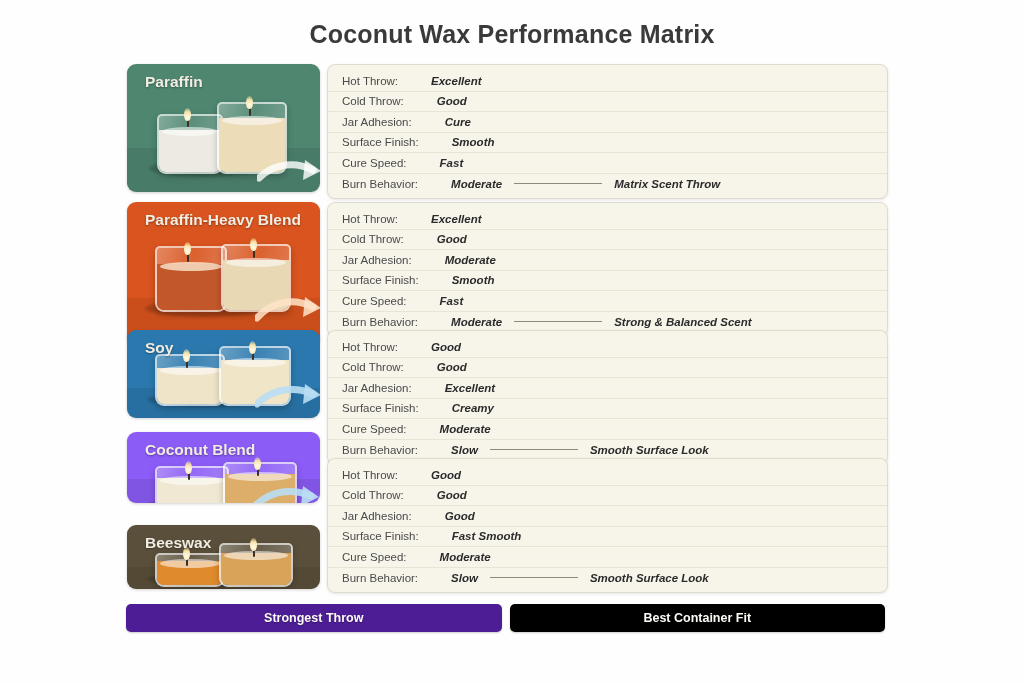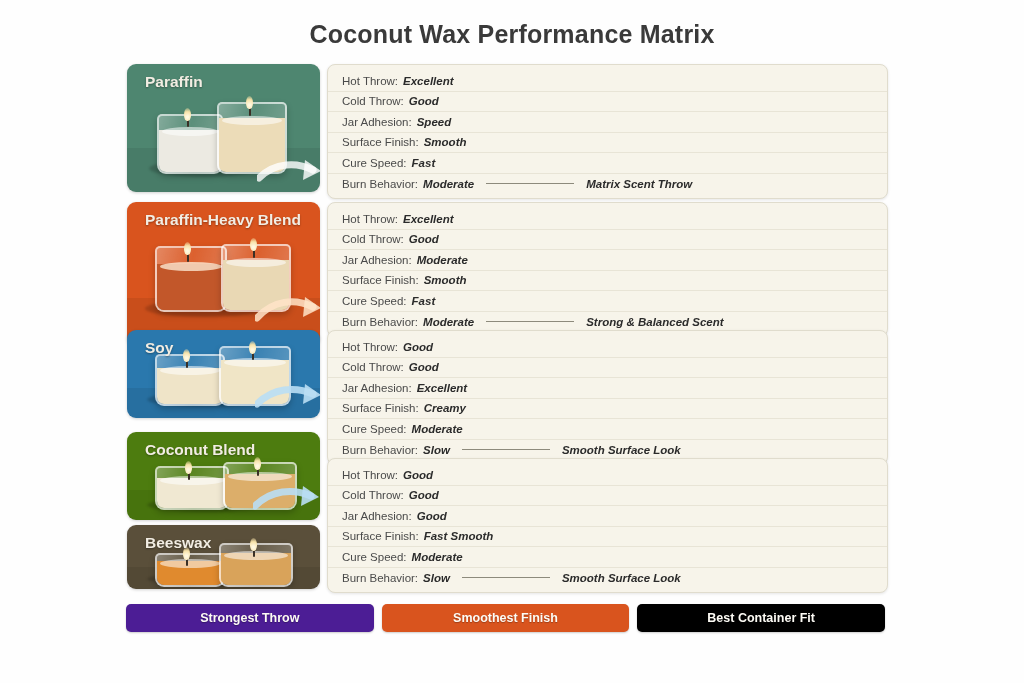--- a/index.html
+++ b/index.html
@@ -121,20 +121,21 @@
     color: #4a4a4a;
     margin-right: 5px;
     white-space: nowrap;
   }
   .attr-val {
     font-size: 11.5px;
     font-weight: bold;
     font-style: italic;
     color: #2b2b2b;
     white-space: nowrap;
+    margin-left: 28px;
   }
   .callout-line {
     width: 88px;
     height: 0;
     border-top: 1.3px solid #8d8a7c;
     margin: 0 12px;
     flex: 0 0 auto;
   }
   .callout-text {
     font-size: 11.5px;
@@ -239,21 +240,21 @@
     <div class="wick" style="left:125px; top:22px;"></div>
     <div class="flame" style="left:122px; top:11px;"></div>
     <svg class="arrow" style="left:128px; top:52px;" width="70" height="28" viewBox="0 0 70 28">
       <path d="M2 22 C18 6, 40 4, 58 12" stroke="rgba(185,222,244,0.9)" stroke-width="7" fill="none" stroke-linecap="round"></path>
       <path d="M50 2 L66 13 L48 22 Z" fill="rgba(185,222,244,0.9)"></path>
     </svg>
   </div>
   <div class="tile-label">Soy</div>
 </div>
 
-<div class="tile" id="tile-3" style="top:432px; height:88px; background:#4d7c0f;">
+<div class="tile" id="tile-3" style="top:432px; height:71px; background:#8b5cf6;">
   <div class="scene">
     <div class="ground"></div>
     <div class="shadow-blob" style="left:20px; top:66px; width:120px; height:14px;"></div>
     <div class="jar" style="left:28px; top:34px; width:70px; height:40px;">
       <div class="wax" style="height:30px; background:#f0e8d2;"></div>
       <div class="meniscus" style="top:8px;"></div>
     </div>
     <div class="wick" style="left:61px; top:40px;"></div>
     <div class="flame" style="left:58px; top:29px;"></div>
     <div class="jar" style="left:96px; top:30px; width:70px; height:44px;">
@@ -294,21 +295,21 @@
   <div class="attr-row">
     <span class="attr-key">Hot Throw:</span>
     <span class="attr-val">Excellent</span>
   </div>
   <div class="attr-row">
     <span class="attr-key">Cold Throw:</span>
     <span class="attr-val">Good</span>
   </div>
   <div class="attr-row">
     <span class="attr-key">Jar Adhesion:</span>
-    <span class="attr-val">Speed</span>
+    <span class="attr-val">Cure</span>
   </div>
   <div class="attr-row">
     <span class="attr-key">Surface Finish:</span>
     <span class="attr-val">Smooth</span>
   </div>
   <div class="attr-row">
     <span class="attr-key">Cure Speed:</span>
     <span class="attr-val">Fast</span>
   </div>
   <div class="attr-row">
@@ -403,19 +404,16 @@
     <span class="attr-val">Slow</span>
     <span class="callout-line"></span>
     <span class="callout-text">Smooth Surface Look</span>
   </div>
 </div>
 
 <div id="legend">
   <div class="legend-btn" style="background:#4c1d95;">
     <span>Strongest Throw</span>
   </div>
-  <div class="legend-btn" style="background:#d9541e;">
-    <span>Smoothest Finish</span>
-  </div>
   <div class="legend-btn" style="background:#000000;">
     <span>Best Container Fit</span>
   </div>
 </div>
 
 </body></html>

